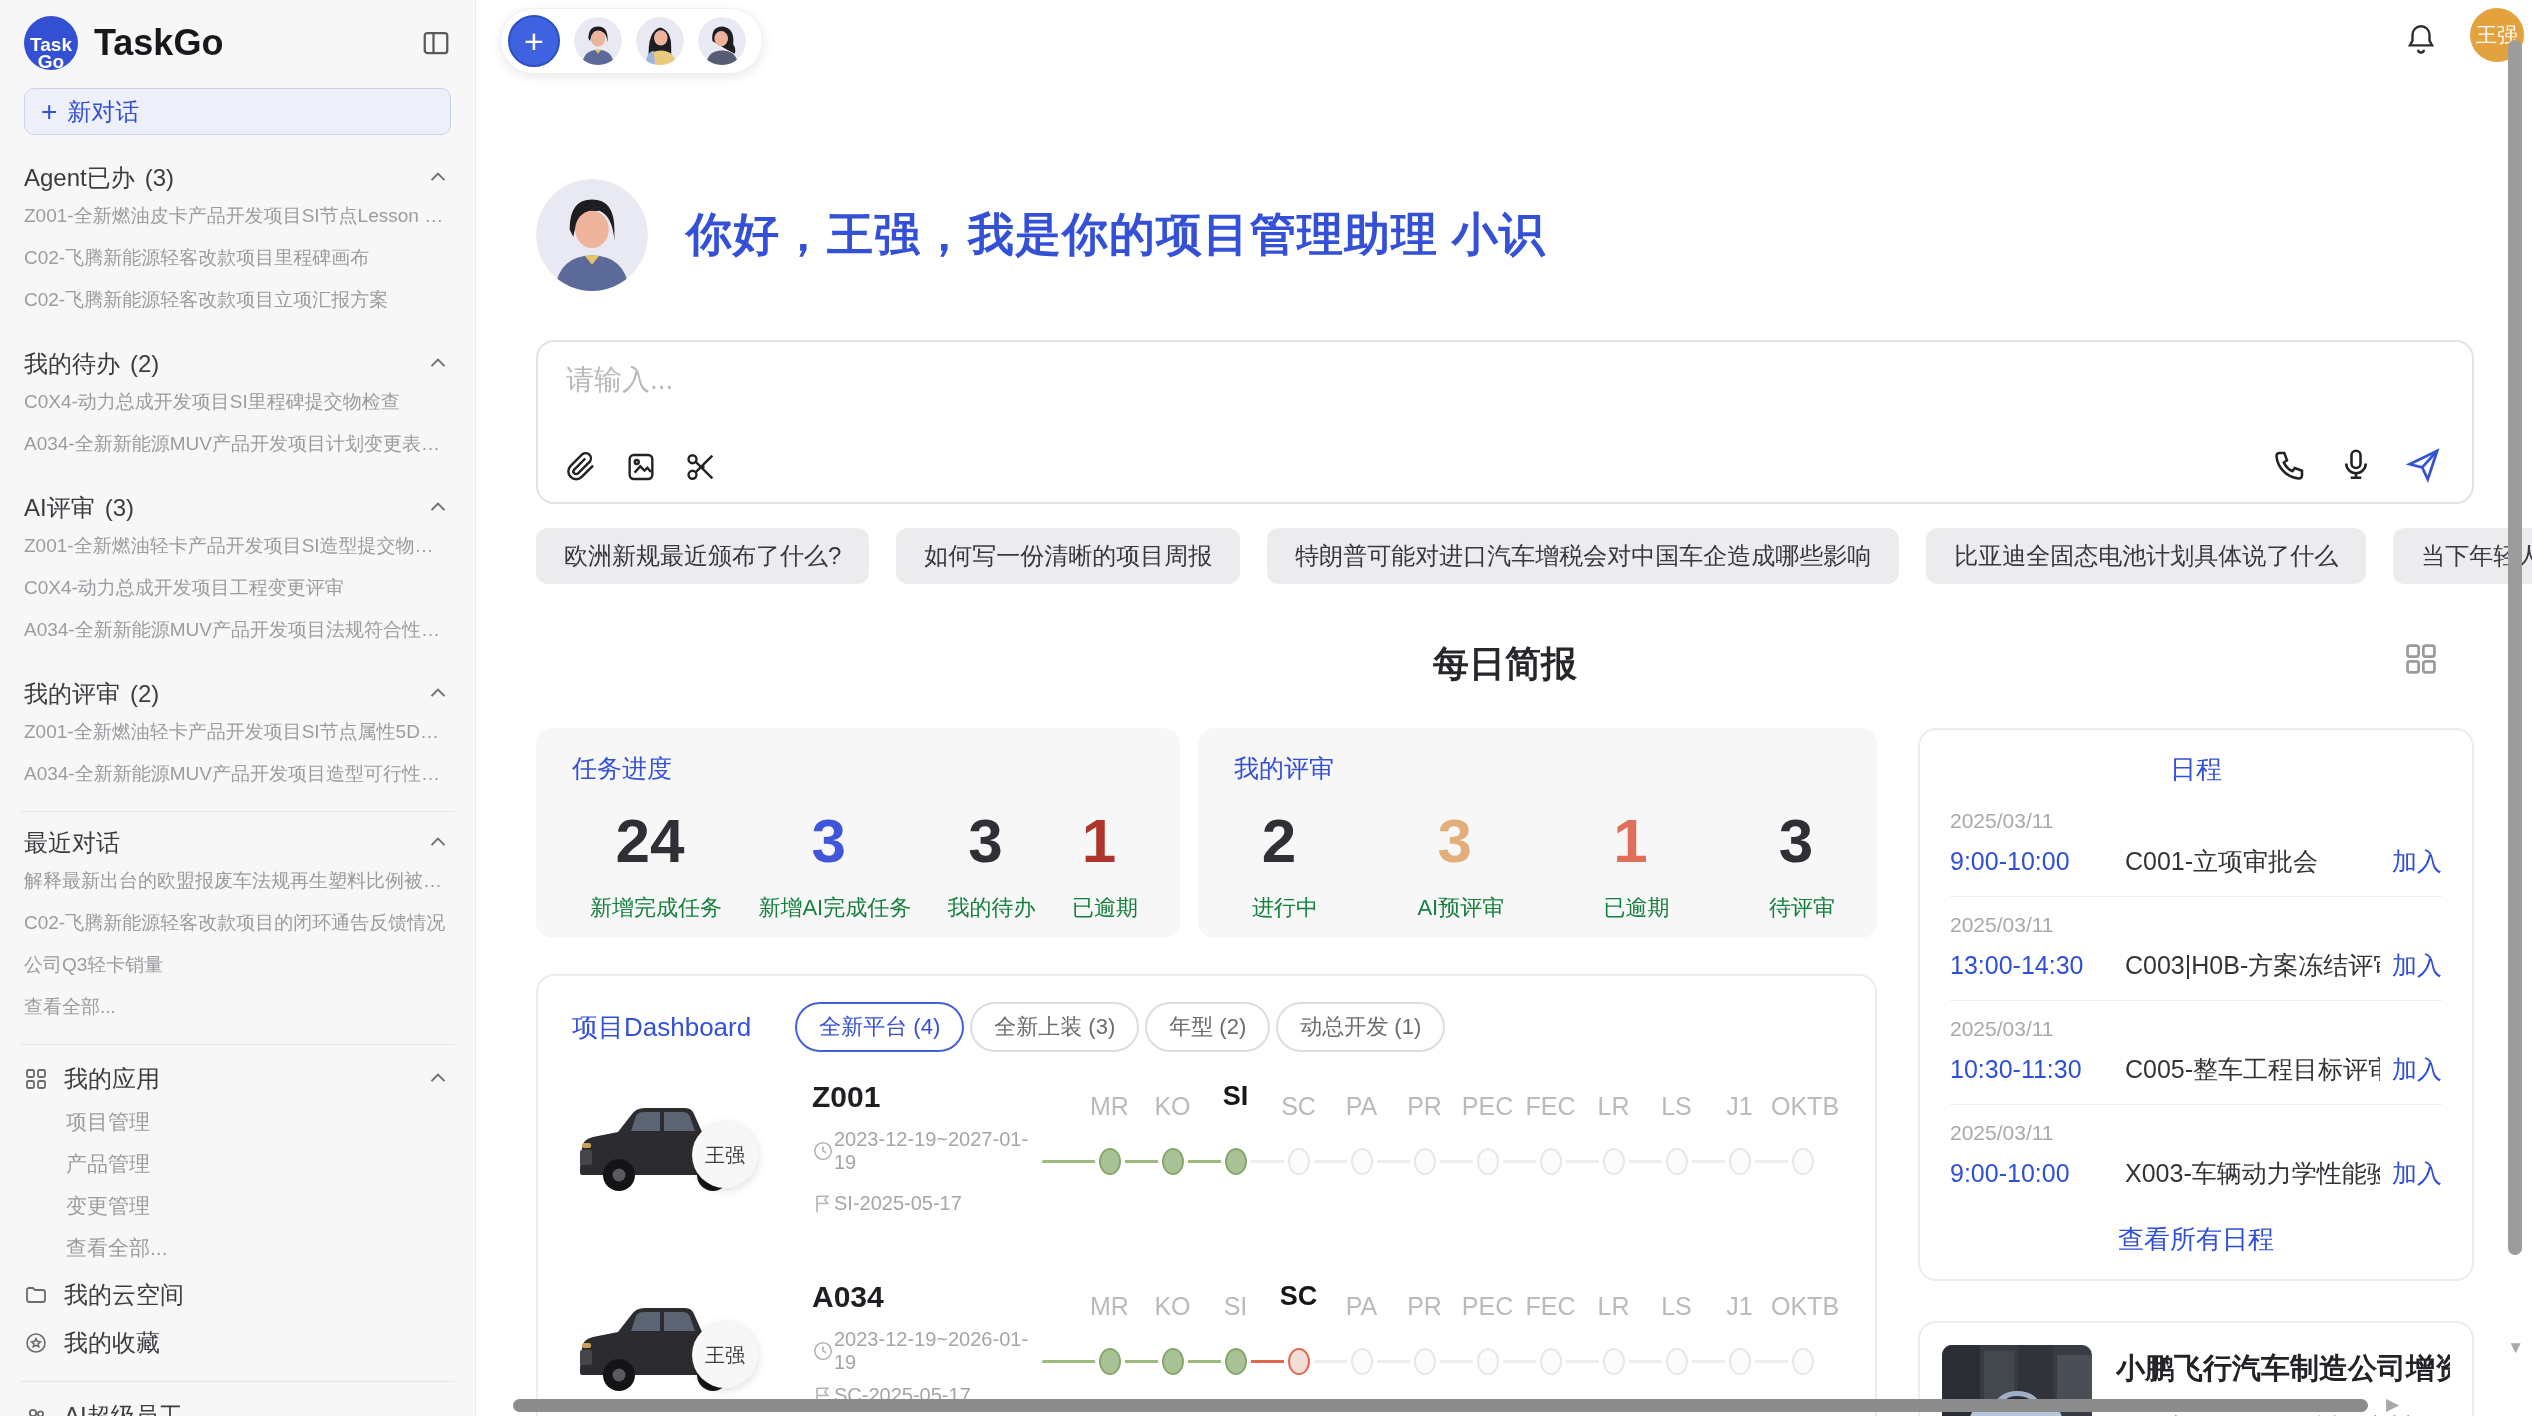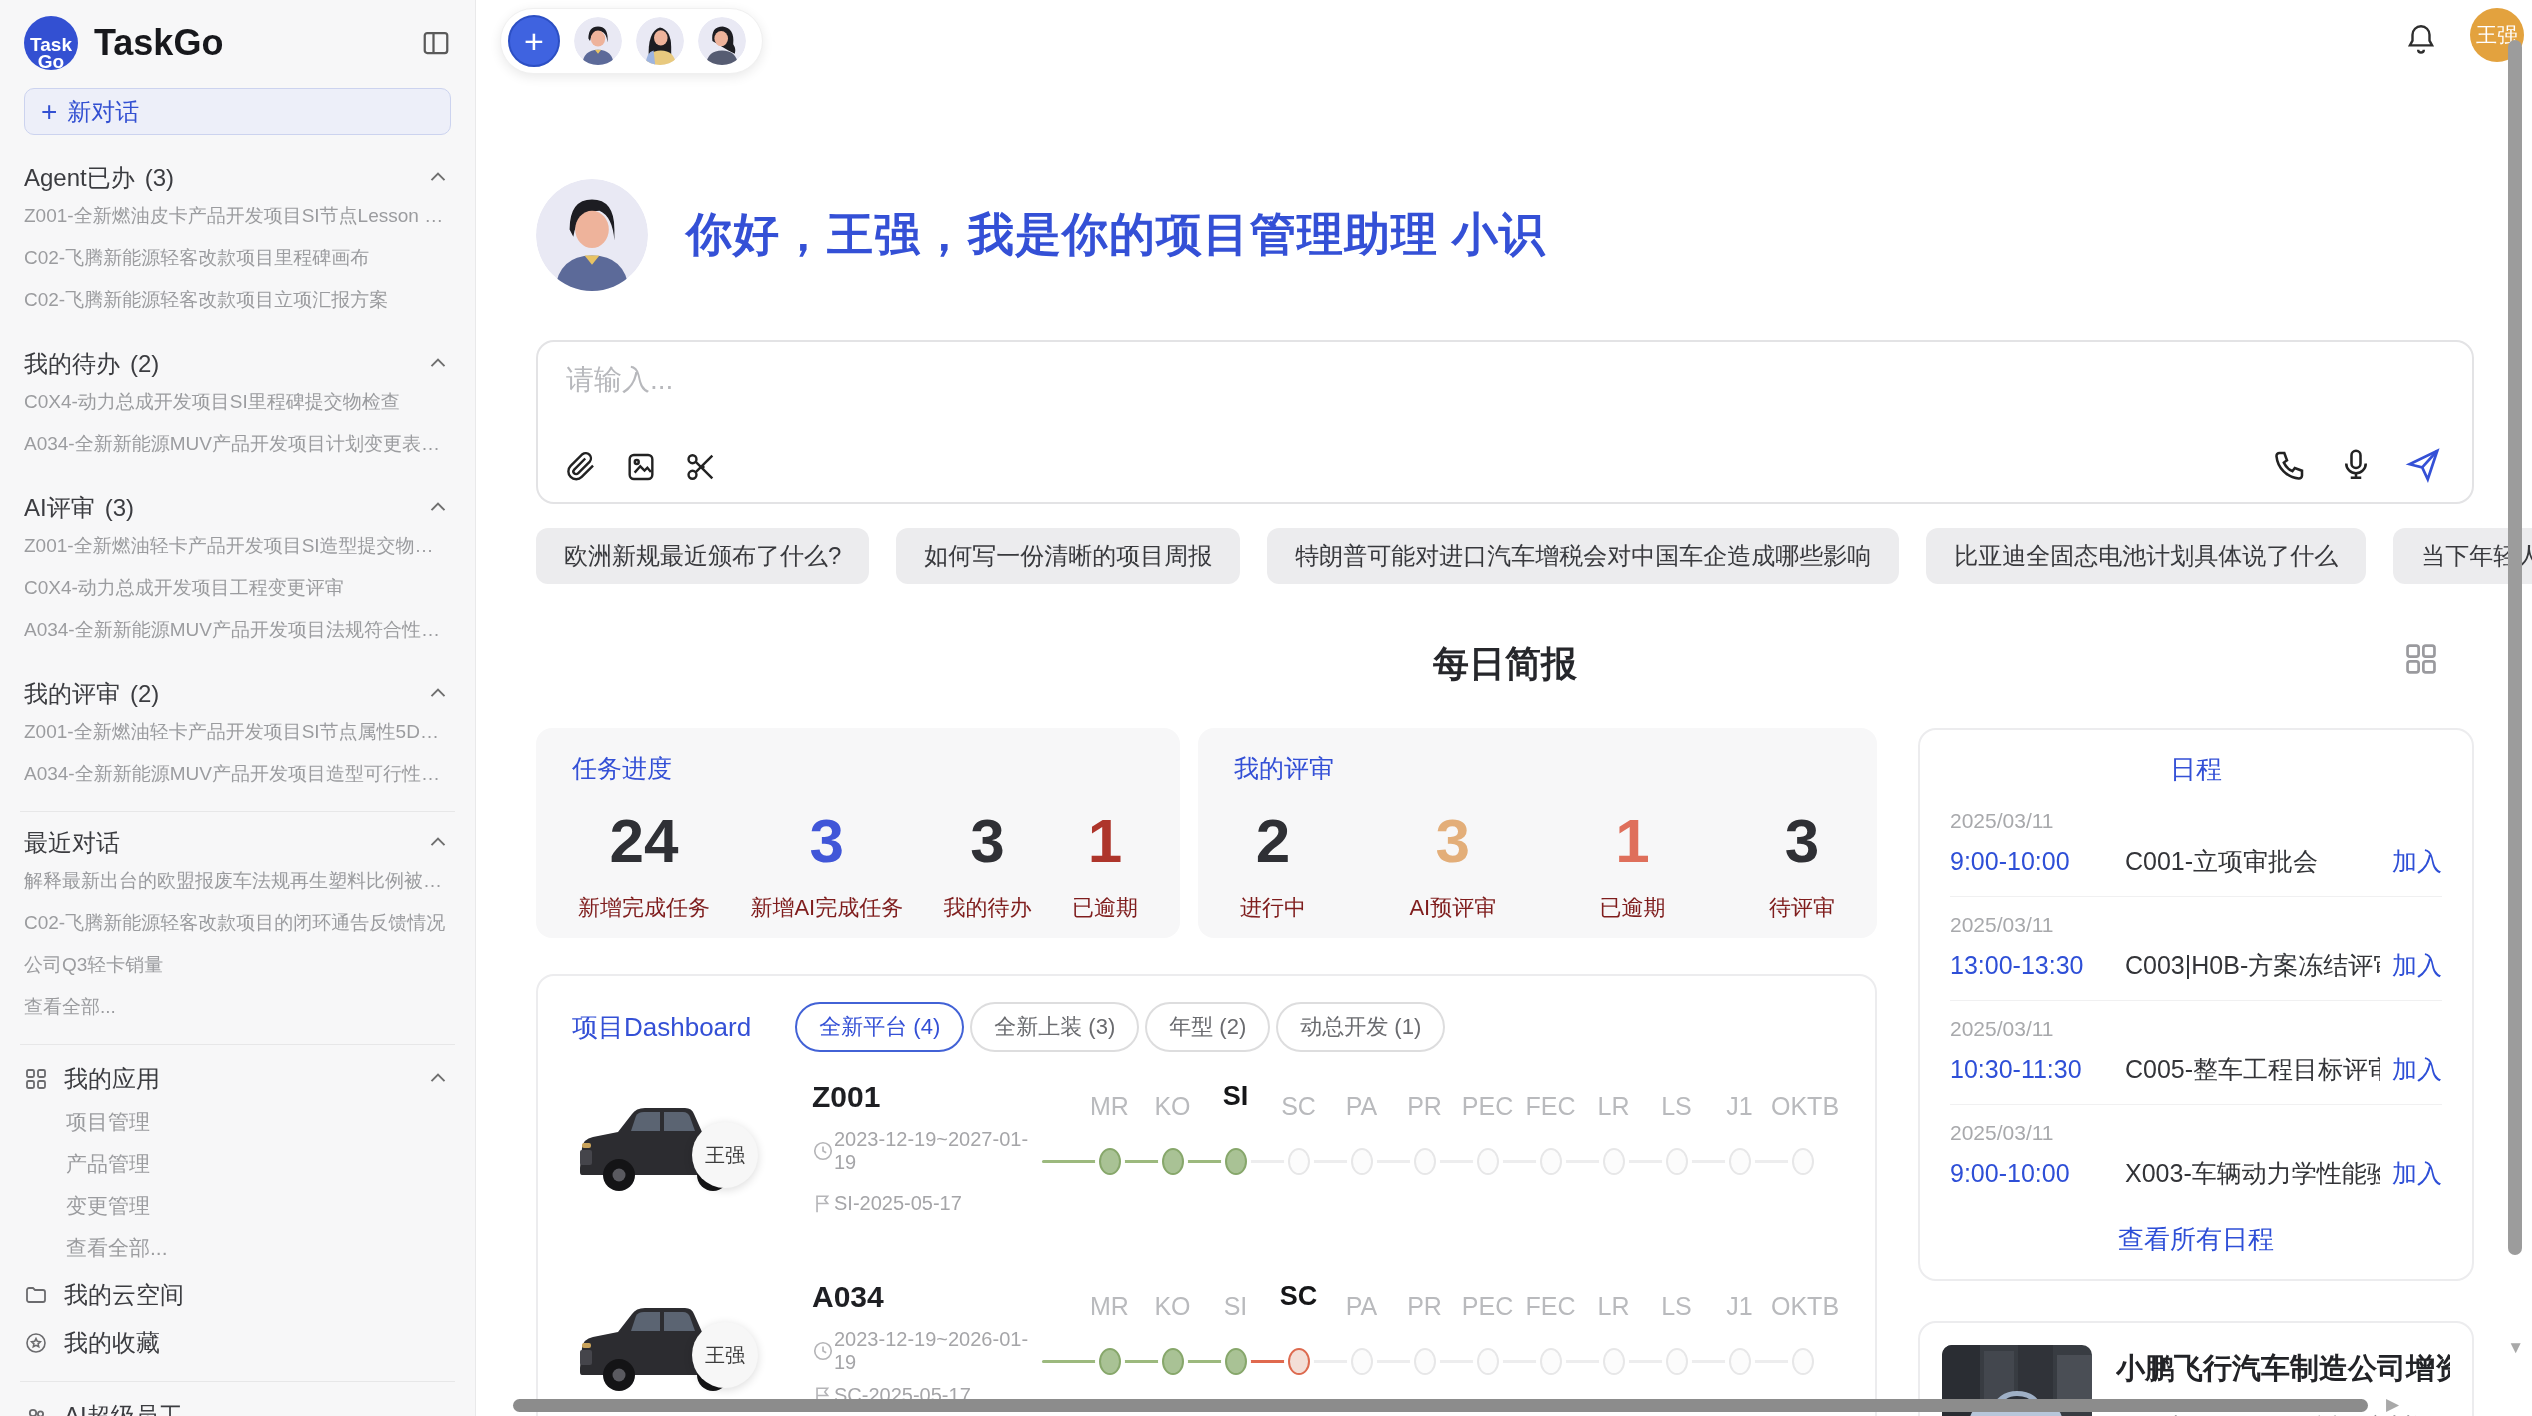--- a/index.html
+++ b/index.html
@@ -62,21 +62,21 @@
   .col-right { width:556px; flex:0 0 556px; }
 
   .stats-row { display:flex; gap:18px; }
   .stat-card { background:#f7f7f8; border-radius:16px; height:210px; padding:24px 36px; }
   .stat-card.c1 { width:644px; }
   .stat-card.c2 { width:679px; }
   .stat-title { font-size:25px; color:#3450d6; }
   .stat-items { display:flex; justify-content:space-between; margin-top:22px; padding:0 6px; }
   .stat { text-align:center; }
   .stat .num { font-size:62px; font-weight:600; line-height:1.1; }
-  .stat .lab { font-size:22px; color:#7f1d1d; margin-top:18px; }
+  .stat .lab { font-size:22px; color:#15803d; margin-top:18px;margin-left:12px; }
 
   .dash-card { margin-top:36px; border:2px solid #ececee; border-radius:18px; padding:26px 34px; height:560px; background:#fff; }
   .dash-head { display:flex; align-items:center; gap:44px; }
   .dash-title { font-size:26px; color:#3450d6; }
   .pills { display:flex; gap:6px; }
   .pill { border:2px solid #ddddde; border-radius:999px; padding:8px 22px; font-size:22px; color:#6a6b6f; cursor:pointer; background:#fff; white-space:nowrap; }
   .pill.active { border-color:#4262d6; color:#3450d6; }
 
   .proj-row { display:flex; margin-top:22px; height:178px; }
   .car-wrap { width:240px; flex:0 0 240px; position:relative; }
@@ -594,21 +594,21 @@
               <div class="s-date">2025/03/11</div>
               <div class="s-row">
                 <span class="s-time">9:00-10:00</span>
                 <span class="s-name">C001-立项审批会</span>
                 <span class="s-join">加入</span>
               </div>
             </div>
             <div class="sched-item">
               <div class="s-date">2025/03/11</div>
               <div class="s-row">
-                <span class="s-time">13:00-13:30</span>
+                <span class="s-time">13:00-14:30</span>
                 <span class="s-name">C003|H0B-方案冻结评审</span>
                 <span class="s-join">加入</span>
               </div>
             </div>
             <div class="sched-item">
               <div class="s-date">2025/03/11</div>
               <div class="s-row">
                 <span class="s-time">10:30-11:30</span>
                 <span class="s-name">C005-整车工程目标评审</span>
                 <span class="s-join">加入</span>

